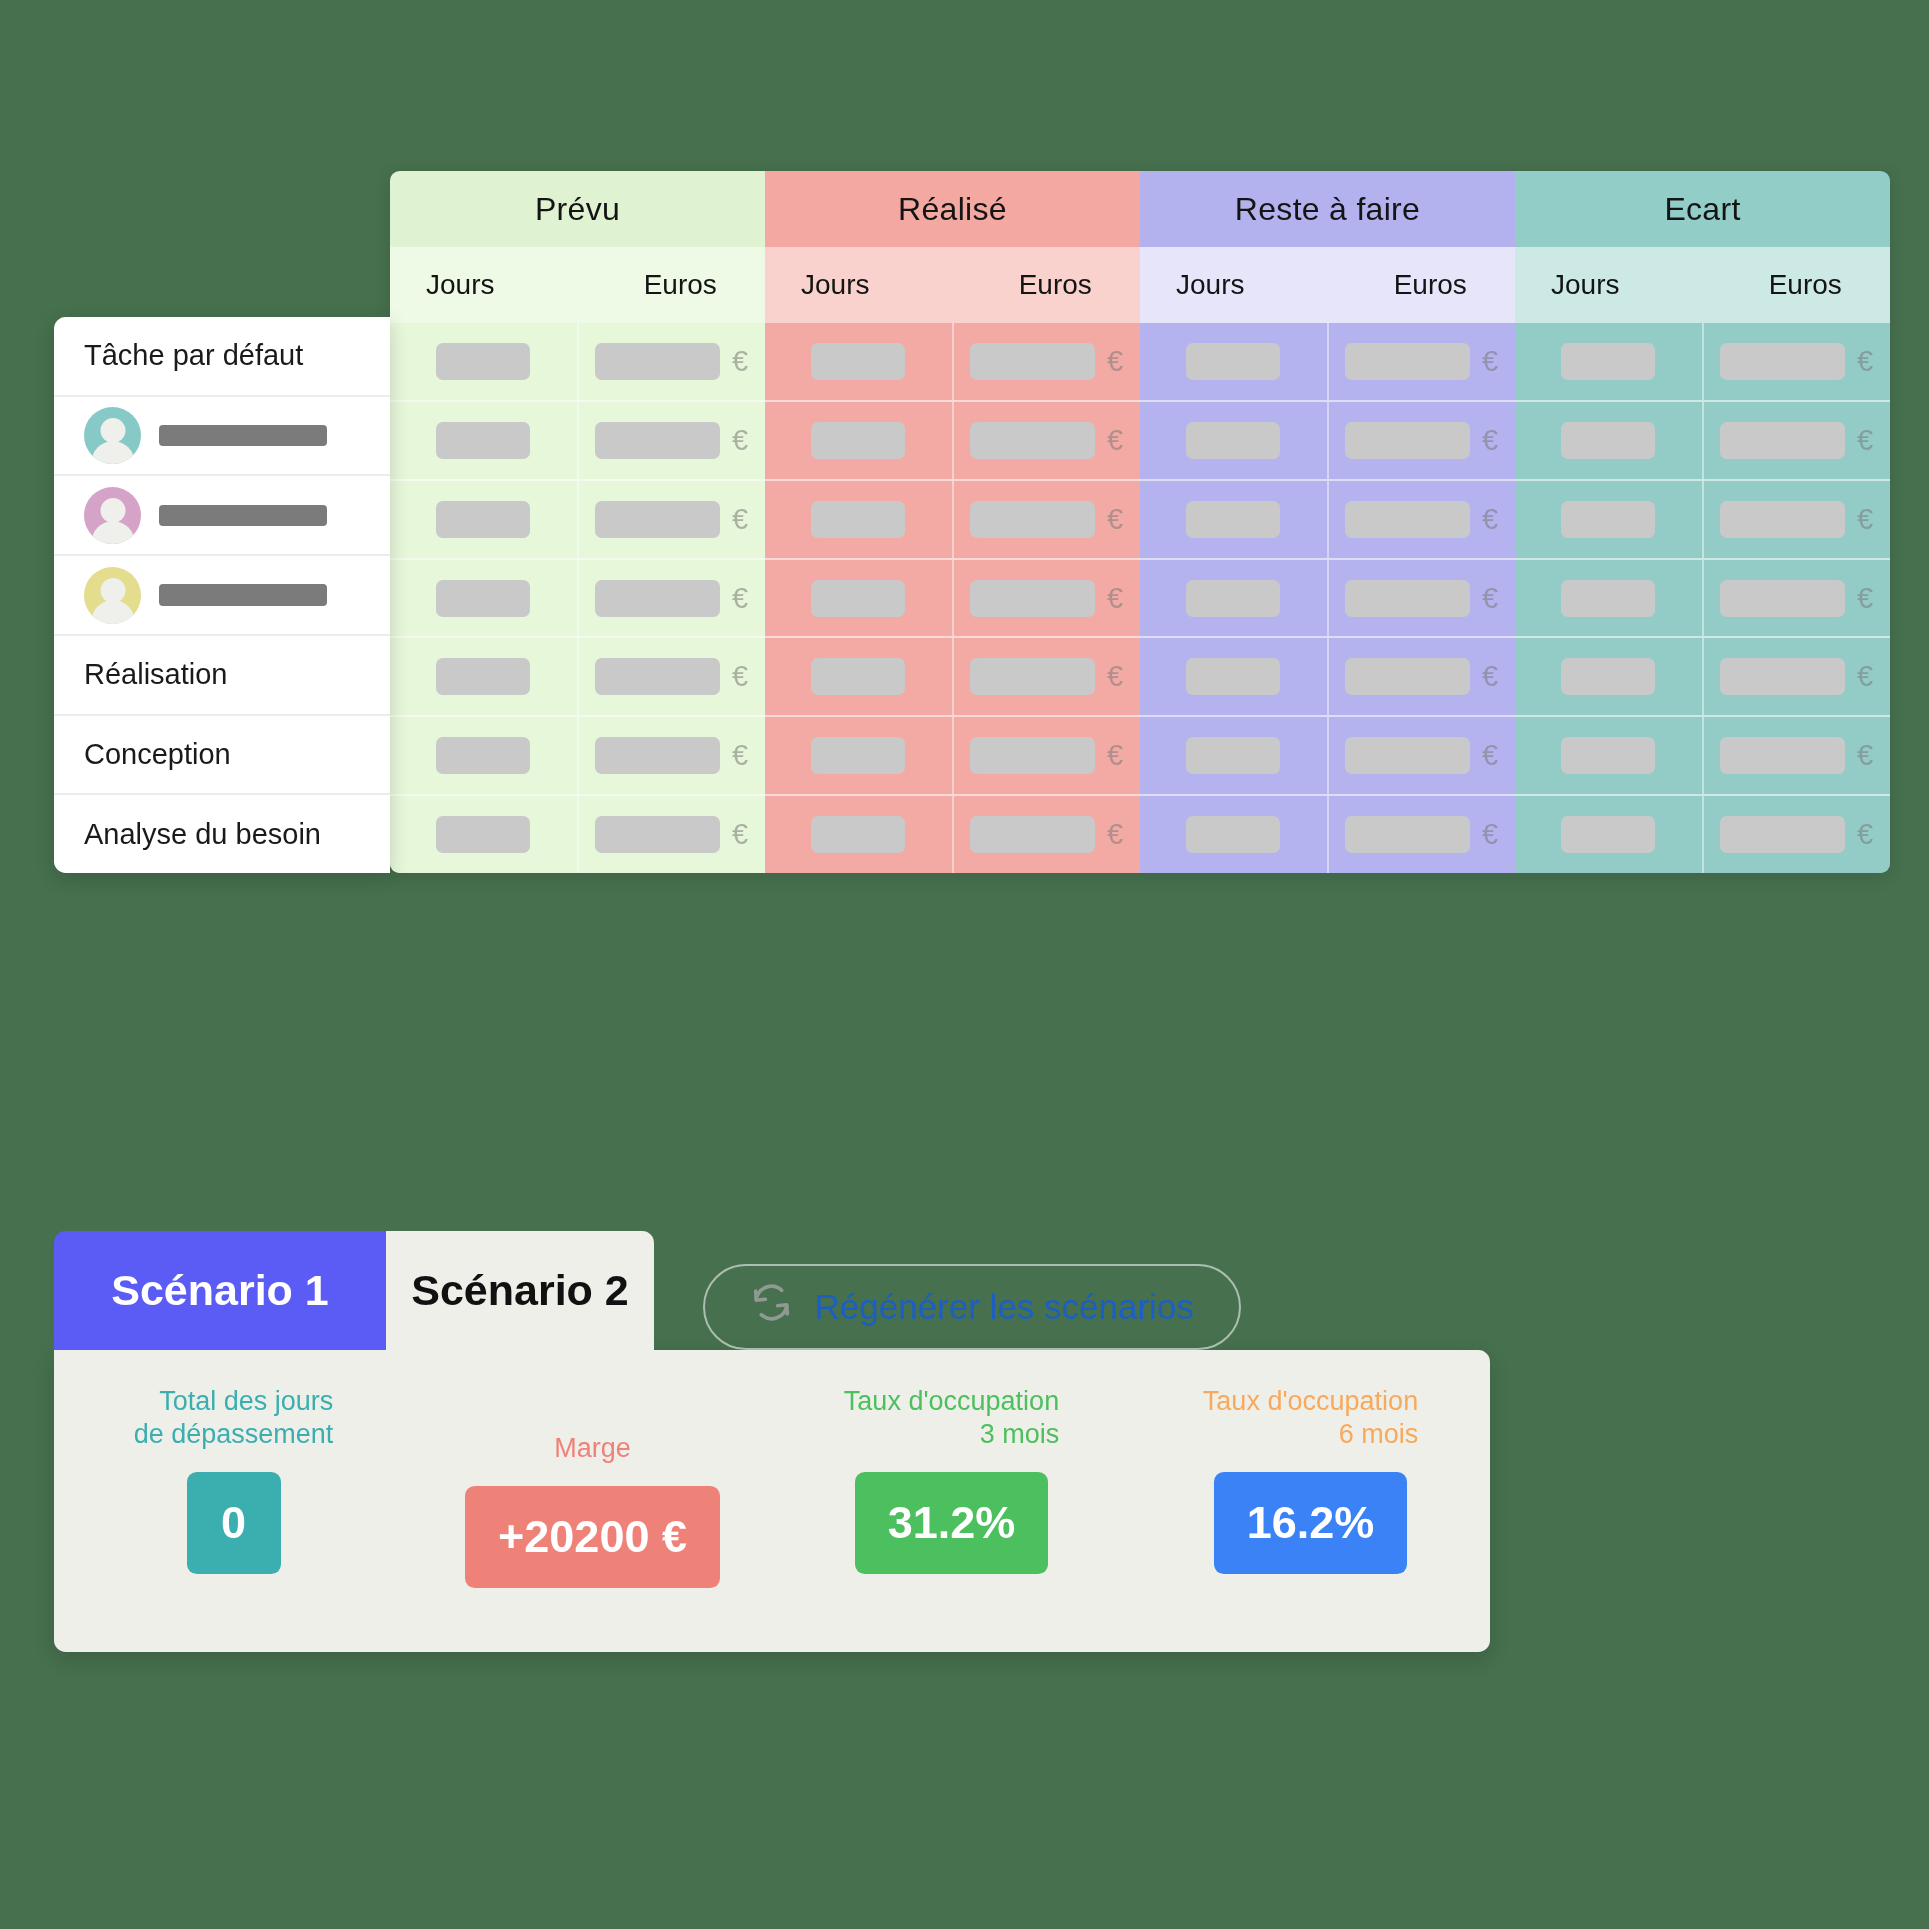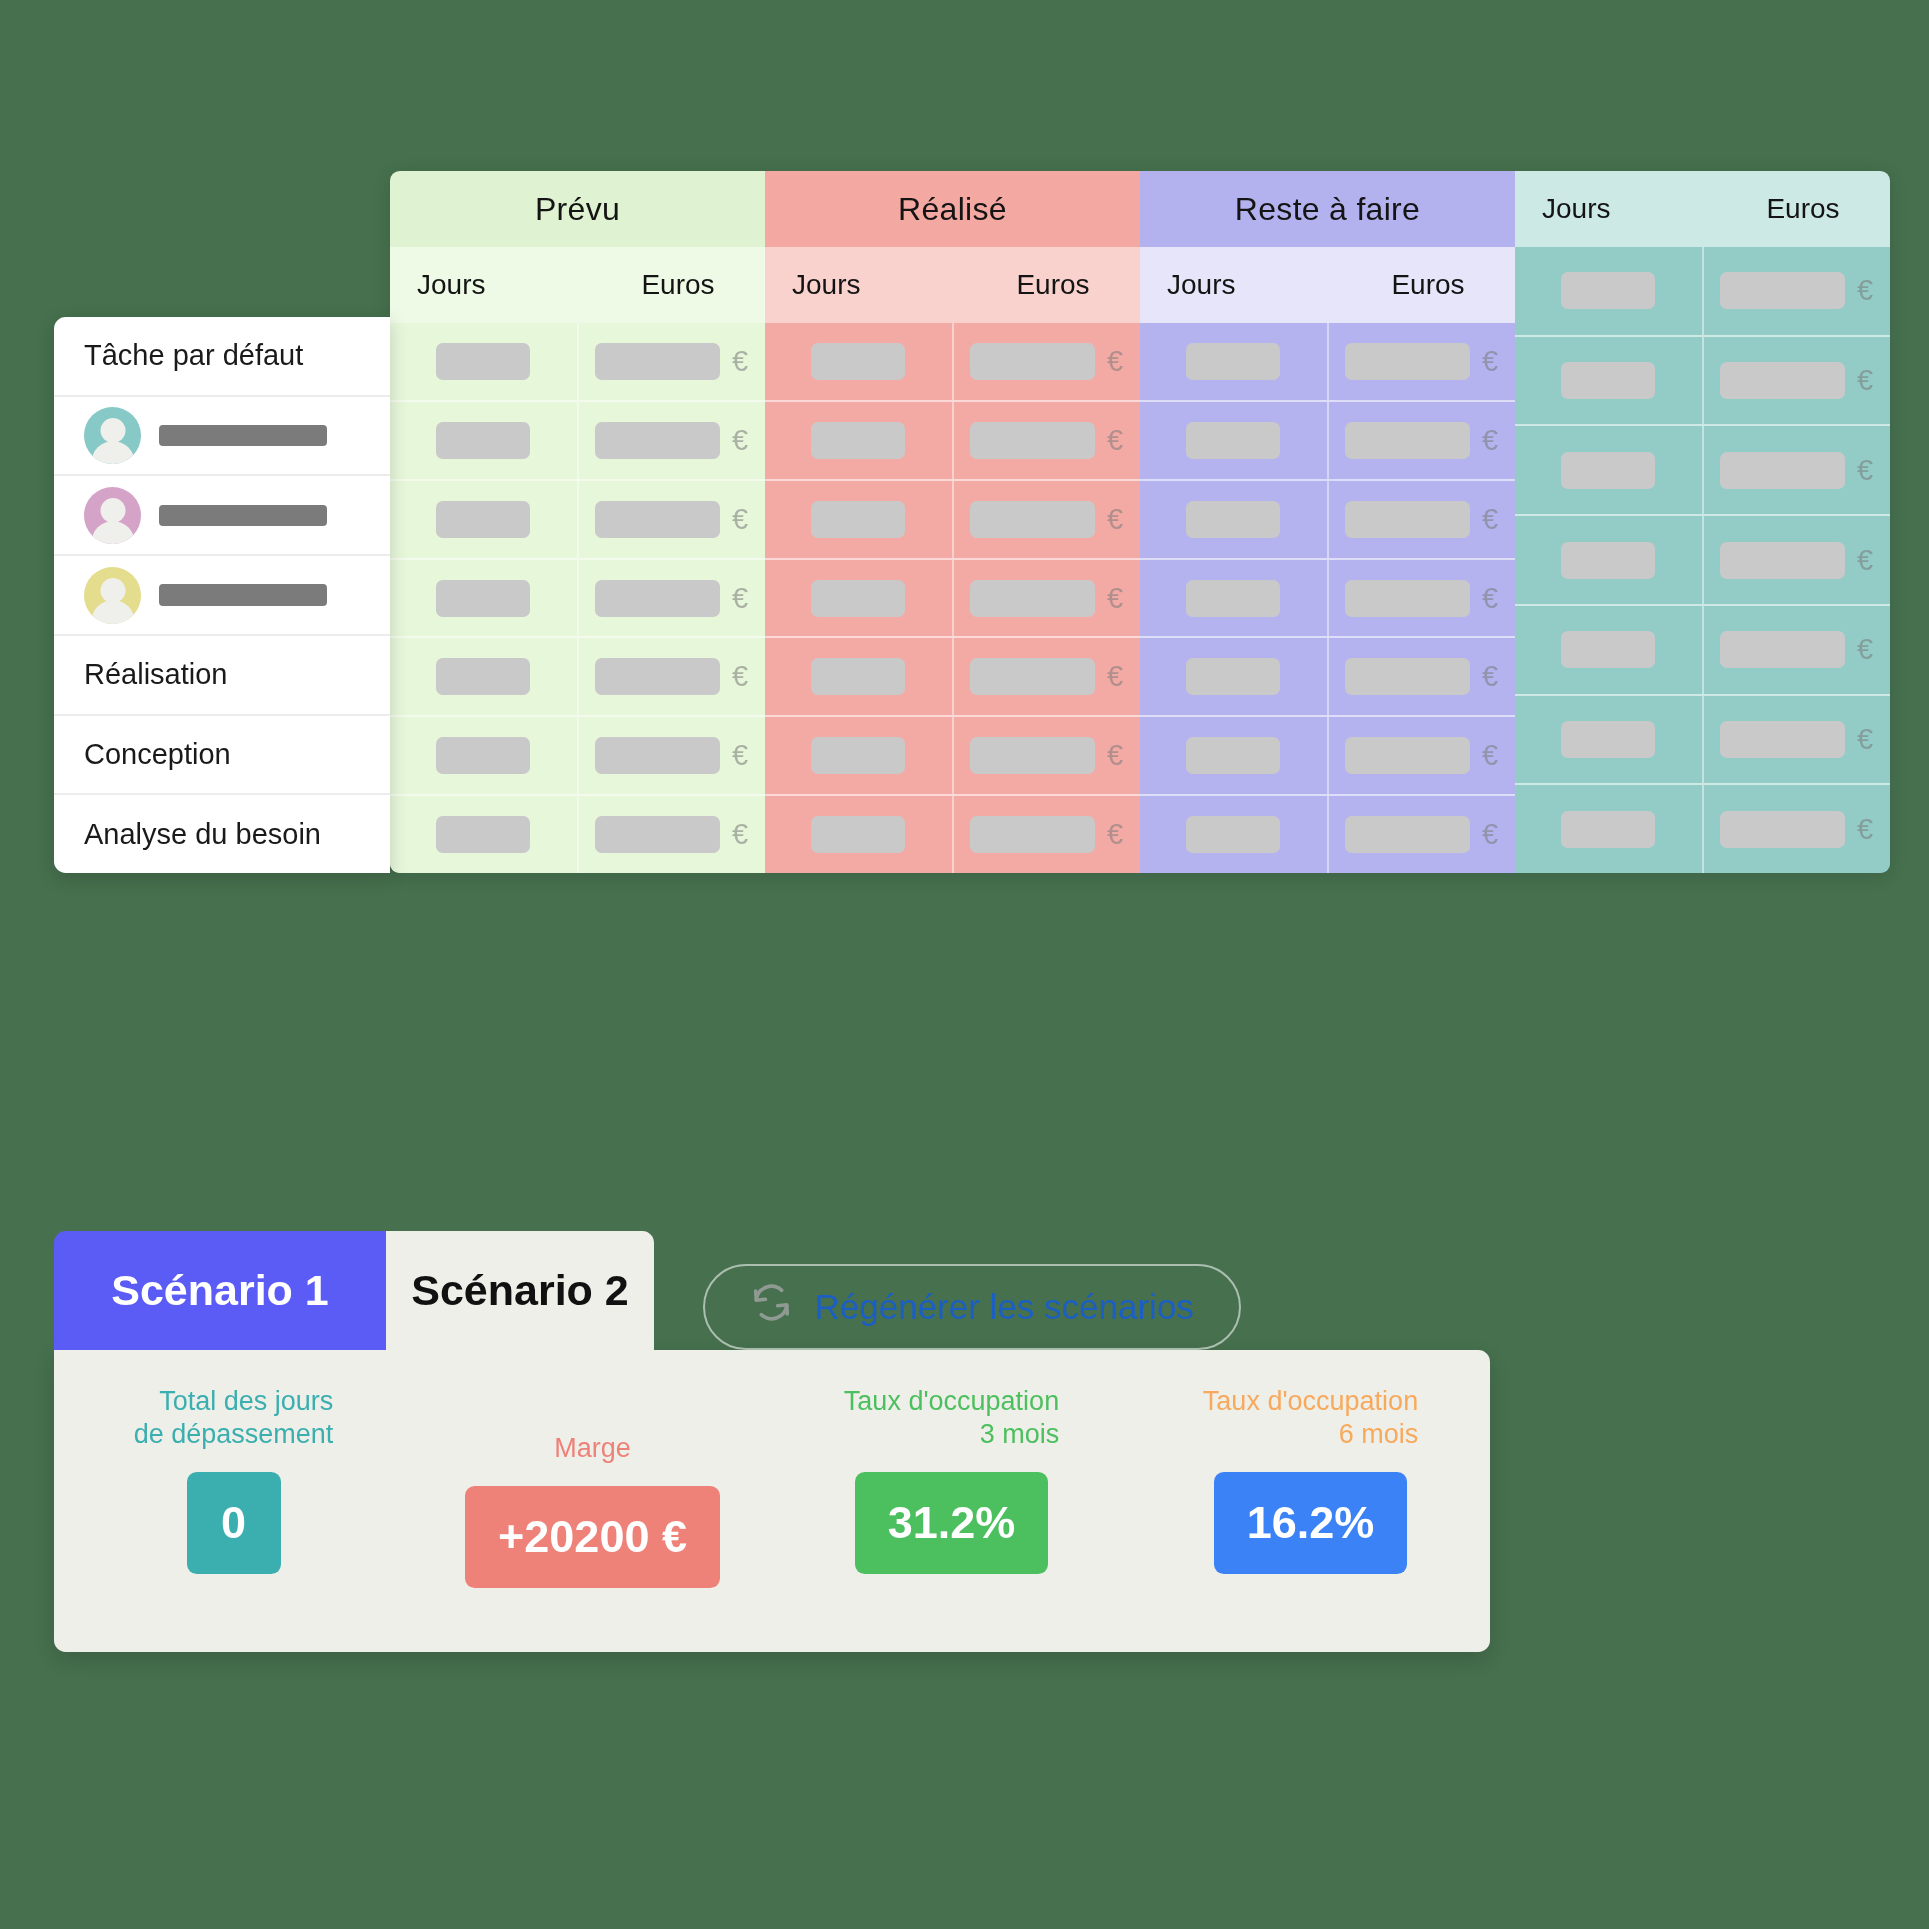--- a/index.html
+++ b/index.html
@@ -23,21 +23,21 @@
   .grp{flex:1 1 0;display:flex;flex-direction:column;min-width:0;}
   .grp-title{
     height:76px;display:flex;align-items:center;justify-content:center;
     font-size:32px;color:#141414;letter-spacing:0.3px;
   }
   .grp-sub{height:76px;display:flex;}
   .grp-sub .sub-cell{
     flex:1 1 0;display:flex;align-items:center;justify-content:center;
     font-size:28px;color:#141414;
   }
-  .grp-sub .sub-cell.first{justify-content:flex-start;padding-left:27px;}
+  .grp-sub .sub-cell.first{justify-content:flex-start;padding-left:36px;}
   .grp-body{flex:1 1 auto;display:flex;flex-direction:column;}
   .brow{flex:1 1 0;display:flex;border-top:2px solid rgba(255,255,255,.55);}
   .brow:first-child{border-top:none;}
   .bcell{flex:1 1 0;display:flex;align-items:center;justify-content:center;gap:11.7px;
          border-left:2px solid rgba(255,255,255,.45);}
   .bcell:first-child{border-left:none;}
   .bar{background:#c9c9c9;border-radius:6.8px;height:37px;}
   .bar.days{width:94px;}
   .bar.euros{width:125px;}
   .eur{font-size:29px;color:rgba(120,120,120,.55);line-height:1;}
@@ -352,20 +352,21 @@
                 <span class="bar days"></span>
               </div>
               <div class="bcell">
                 <span class="bar euros"></span>
                 <span class="eur">€</span>
               </div>
             </div>
           </div>
         </div>
         <div class="grp g-ecart">
+          <div class="grp-title">Ecart</div>
           <div class="grp-sub">
             <div class="sub-cell first">Jours</div>
             <div class="sub-cell">Euros</div>
           </div>
           <div class="grp-body">
             <div class="brow">
               <div class="bcell">
                 <span class="bar days"></span>
               </div>
               <div class="bcell">

